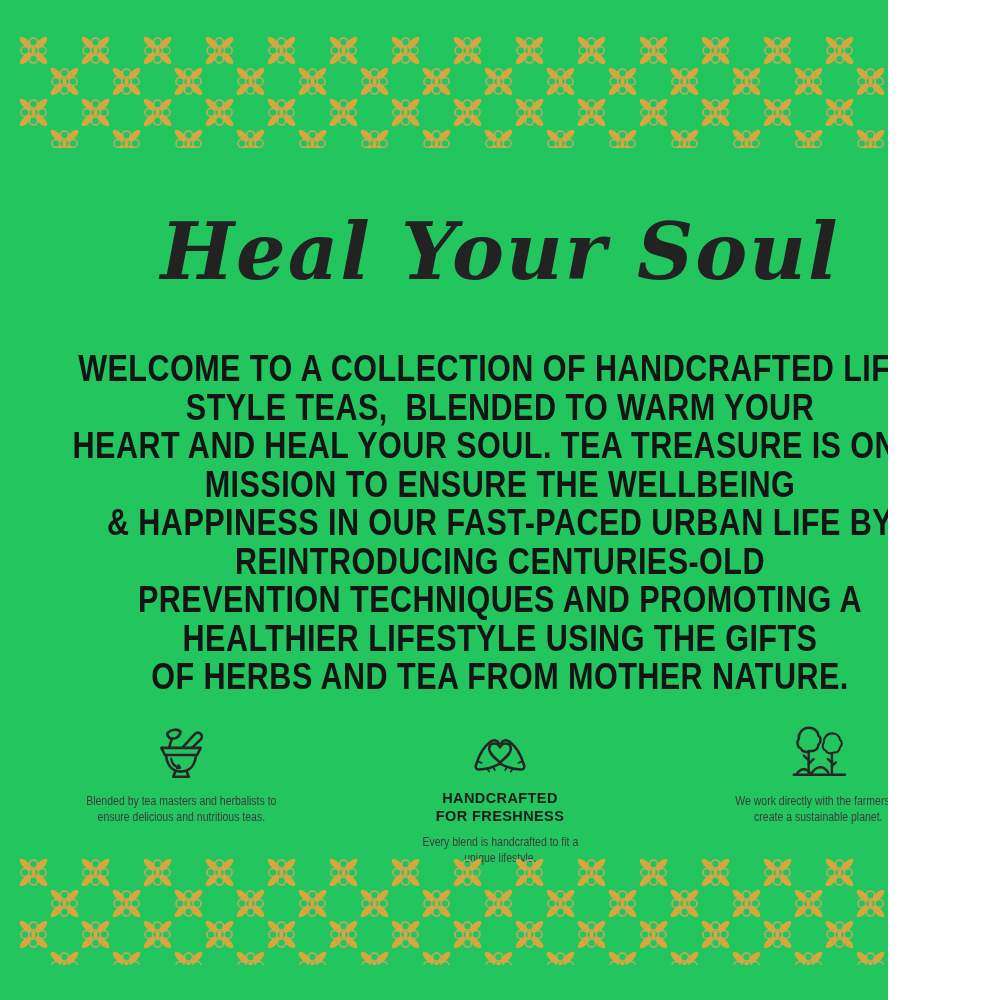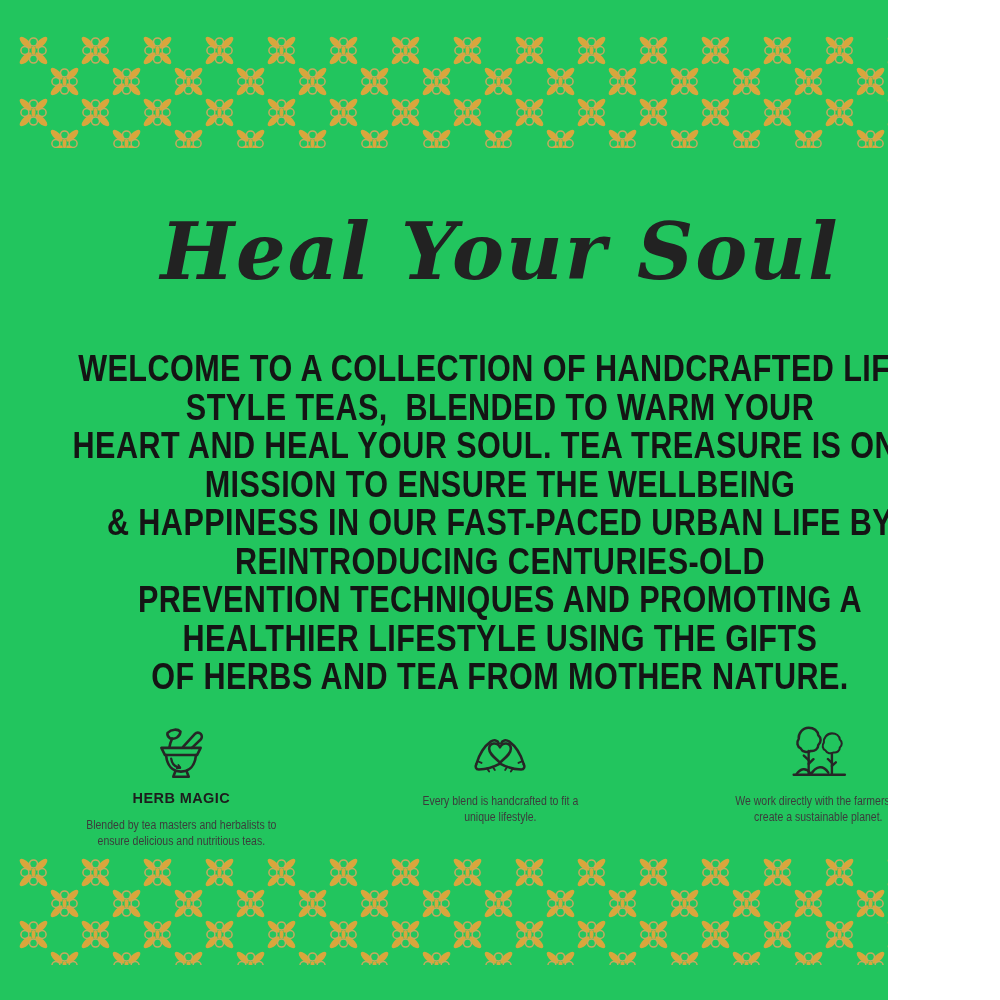--- a/index.html
+++ b/index.html
@@ -83,40 +83,41 @@
           <path d="M34 24 L45.5 11.5 C47 9.9 49.6 9.9 51.1 11.5 C52.6 13.2 52.4 15.6 50.8 17.2 L42.5 25"></path>
           <path d="M19 10.5 C23 6.5 29 6.7 31.5 9.3 C31 14.3 26.3 17.4 21.3 15.8 C19.4 14.3 18.5 12 19 10.5 Z"></path>
           <path d="M23.5 16 C22 19 21.2 21.5 20.8 24.5"></path>
           <path d="M13 25 h38 l-3.5 7 H16.5 Z"></path>
           <path d="M17.5 32 C18.5 42.5 24 48 32 48 C40 48 45.5 42.5 46.5 32"></path>
           <path d="M26.5 48 L24.5 53 H39.5 L37.5 48"></path>
           <path d="M22.5 35.5 C23.3 40.5 26.8 43.7 31 44.2" stroke-width="2.2"></path>
           <path d="M28 44.8 L31.3 44.3 L29.5 41.6" stroke-width="1.8"></path>
         </g>
       </svg>
-      <div class="feature-title">HERB MAGIC</div>
       <div class="feature-desc">Blended by tea masters and herbalists to
 ensure delicious and nutritious teas.</div>
     </div>
 
     <div class="feature">
       <svg width="68" height="62" viewBox="0 0 64 60">
         <defs>
           <g id="hand-l">
             <path class="ic" stroke-width="2.4" d="M9 41 C11.5 32.5 16 24 23 19 C26.2 16.8 30 17.6 30.8 20.6"></path>
             <path class="ic" stroke-width="2.4" d="M31.5 40.5 C26 43.5 18.5 45.8 11.5 46 C8.5 46 7.8 43 9 41"></path>
             <path class="ic" stroke-width="1.8" d="M19.5 45 l2 3"></path>
             <path class="ic" stroke-width="1.8" d="M25 43.4 l2 3"></path>
             <path class="ic" stroke-width="1.8" d="M10.5 38 l3.6 1.6"></path>
           </g>
         </defs>
         <path class="ic" stroke-width="2.5" d="M32 24.5 C29.5 19 21.5 19.6 21.5 26 C21.5 31 27 34.8 32 39.2 C37 34.8 42.5 31 42.5 26 C42.5 19.6 34.5 19 32 24.5 Z"></path>
         <use href="#hand-l"></use>
         <use href="#hand-l" transform="translate(64,0) scale(-1,1)"></use>
       </svg>
+      <div class="feature-title">HANDCRAFTED
+FOR FRESHNESS</div>
       <div class="feature-desc">Every blend is handcrafted to fit a
 unique lifestyle.</div>
     </div>
 
     <div class="feature">
       <svg width="68" height="62" viewBox="0 0 64 60">
         <defs>
           <path id="canopy" class="ic" stroke-width="2.4" d="M22 5.5 C27 5.5 30.8 8.5 31.3 12.8 C34.3 15.2 34.3 19.8 31.3 22.2 C31.3 26 28 28.5 24.2 28 C20.8 30 15.8 29 14.3 25.6 C10.9 24.2 10 19.3 12.4 16.4 C11.9 11 16.1 5.5 22 5.5 Z"></path>
         </defs>
         <use href="#canopy"></use>

